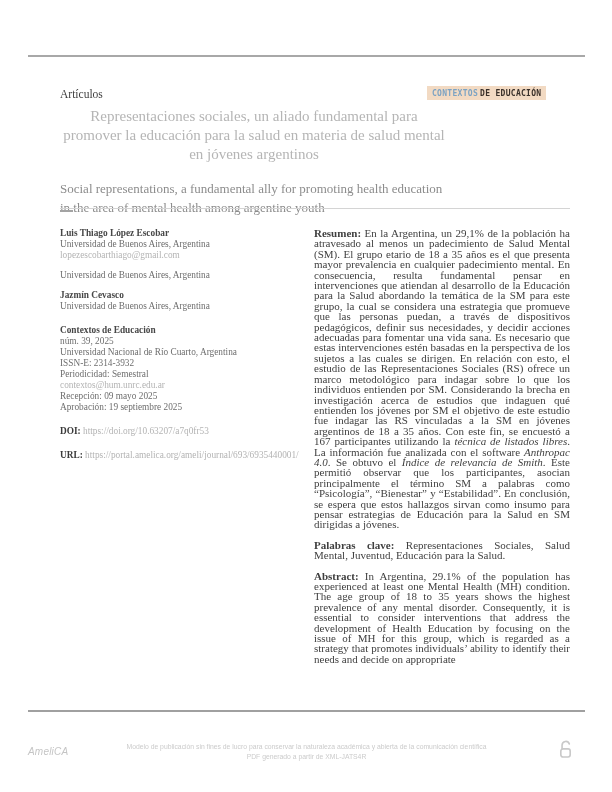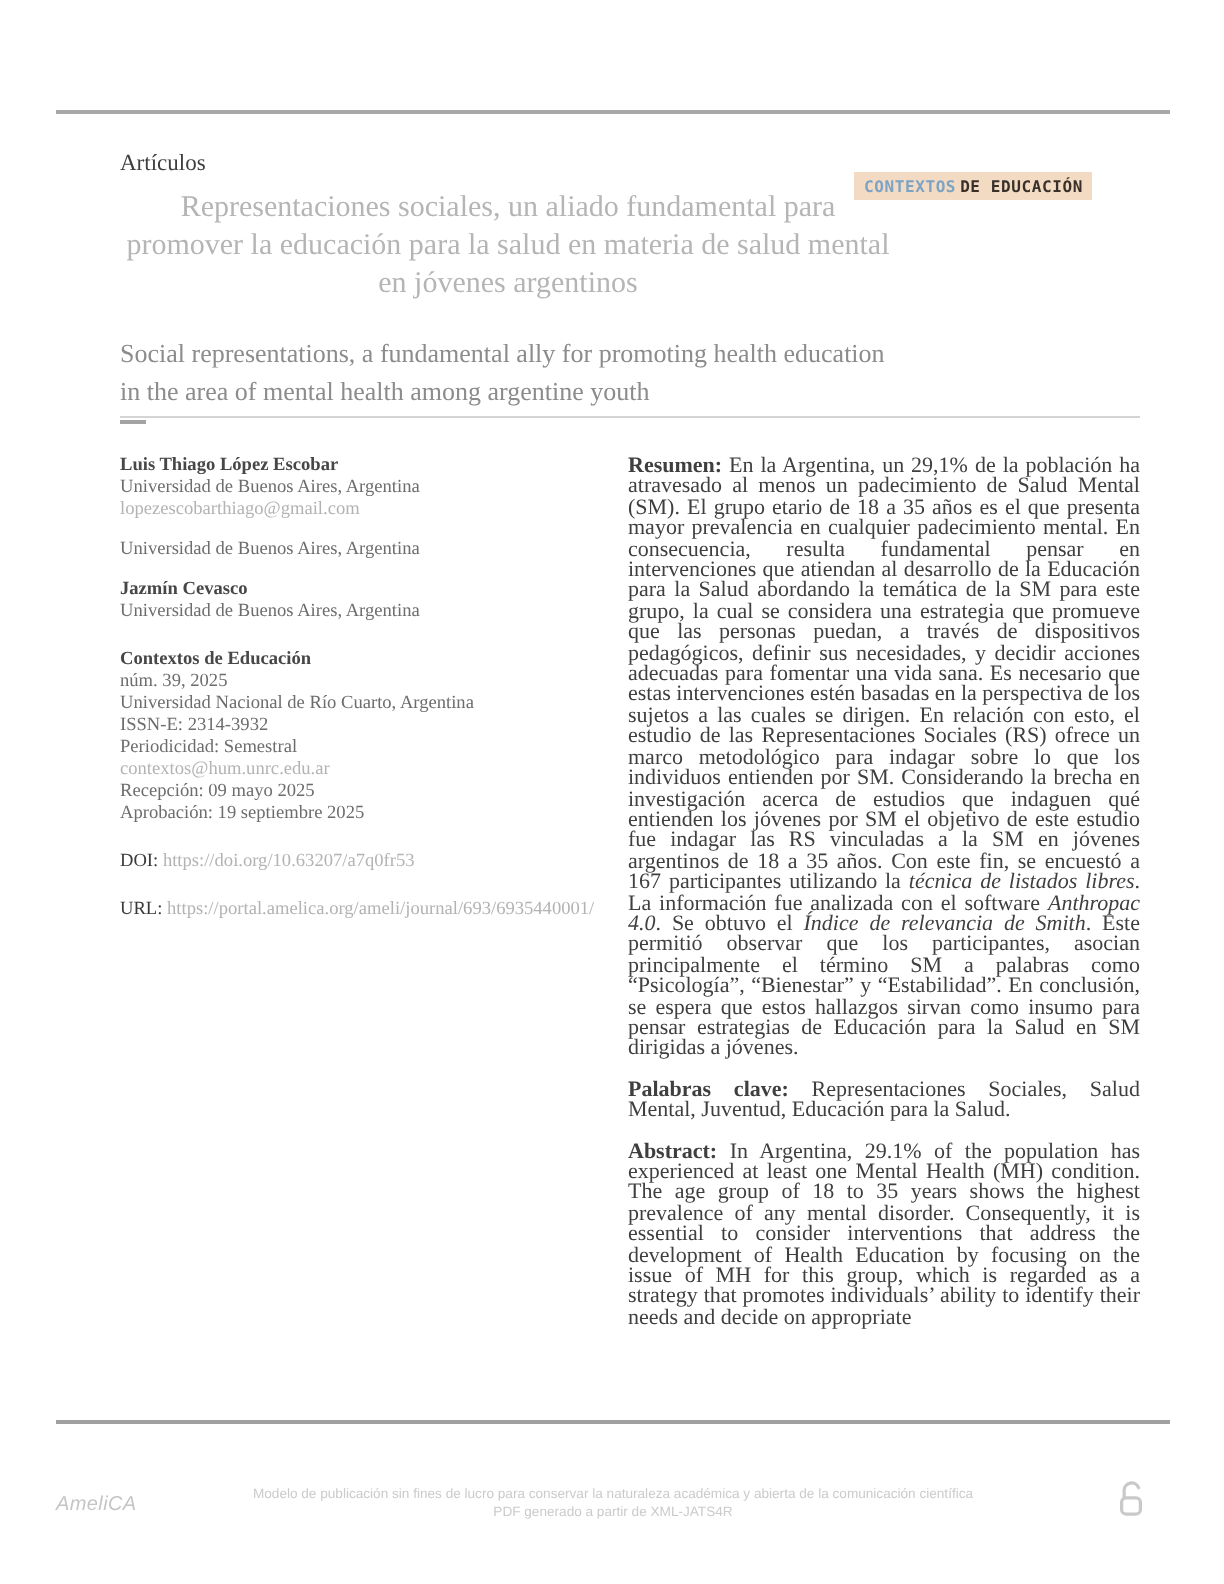--- a/index.html
+++ b/index.html
@@ -8,21 +8,21 @@
     background:#ffffff; overflow:hidden;
     font-family:"Liberation Serif", serif;
   }
   
   .rule-top   { position:absolute; top:55px;  left:28px; width:557px; height:2px; background:#a8a8a8; }
   .rule-bottom{ position:absolute; top:710px; left:28px; width:557px; height:2px; background:#a0a0a0; }
   .rule-mid   { position:absolute; top:208px; left:60px; width:510px; height:0; border-top:1px solid #d4d4d4; }
   .rule-mid::before { content:""; position:absolute; left:0; top:1px; width:13px; height:2px; background:#a3a3a3; }
 
   
-  .header { position:absolute; top:76px; left:60px; width:510px; }
+  .header { position:absolute; top:88px; left:60px; width:510px; }
   .section-label { font-size:11.5px; color:#3f3f3f; margin:0 0 7px 0; }
   .title-es { margin:0 0 16px 0; font-weight:normal; font-size:15px; line-height:19px; color:#b5b5b5; width:388px;text-align:center; }
   .title-en { margin:0; font-weight:normal; font-size:13px; line-height:18.5px; color:#8c8c8c; width:388px; }
 
   .logo {
     position:absolute; top:86px; left:427px; padding:3px 5px 2px 5px;
     background:#f2dac3; font-family:"DejaVu Sans Mono", monospace;
     font-size:8px; font-weight:bold; letter-spacing:0.3px; white-space:nowrap;
   }
   .logo .lg-blue { color:#7ca3c3; }
@@ -33,21 +33,21 @@
   .col-left  { width:244px; font-size:9.3px; line-height:11px; color:#6d6d6d; }
   .col-right { width:256px; margin-left:10px; font-size:11px; line-height:10.4px; color:#3f3f3f; text-align:justify; }
 
   .author-block { margin:0 0 9px 0; }
   .author-name  { font-weight:bold; color:#474747; }
   .muted-link   { color:#b3b3b3; text-decoration:none; }
   .journal-block{ margin:13px 0 0 0; }
   .journal-name { font-weight:bold; color:#474747; }
   .dates-block  { margin:0 0 0 0; }
   .meta-row     { margin:13px 0 0 0; }
-  .meta-label   { font-weight:normal; color:#3a3a3a; }
+  .meta-label   { font-weight:bold; color:#3a3a3a; }
 
   .col-right p { margin:0 0 10px 0; }
   .col-right .para-label { font-weight:bold; }
   .col-right i { font-style:italic; }
 
   
   .footer { position:absolute; top:740px; left:28px; width:557px; display:flex; align-items:center; }
   .brand { width:86px; font-family:"Liberation Sans", sans-serif; font-size:10px; color:#c5c5c5; letter-spacing:0.2px;font-style:italic; }
   .footer-center { flex:1; text-align:center; font-family:"Liberation Sans", sans-serif; font-size:6.8px; line-height:9.5px; color:#cbcbcb; }
   .lock-wrap { width:86px; text-align:right; }

